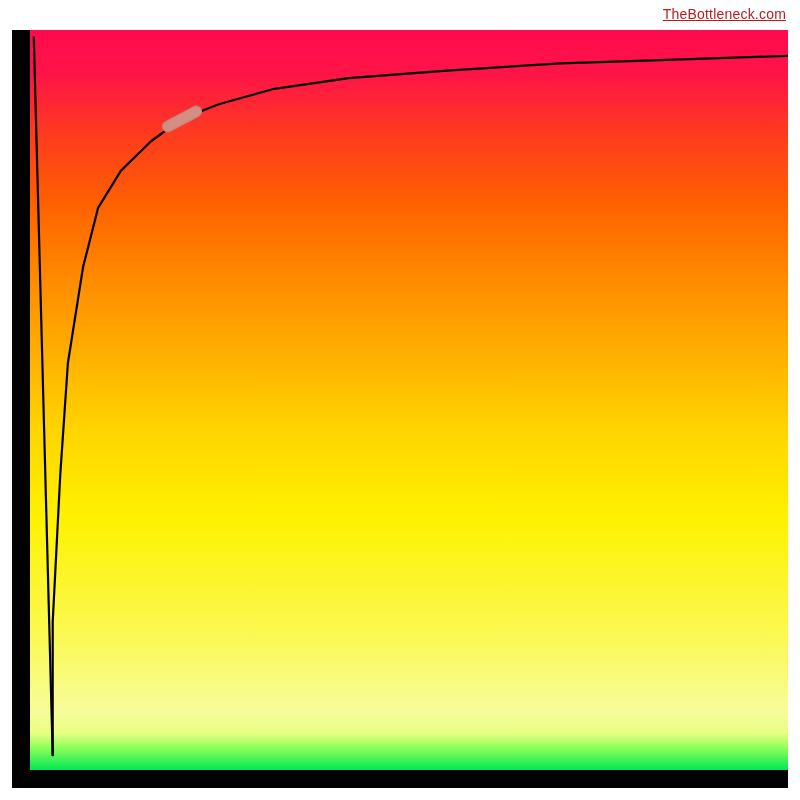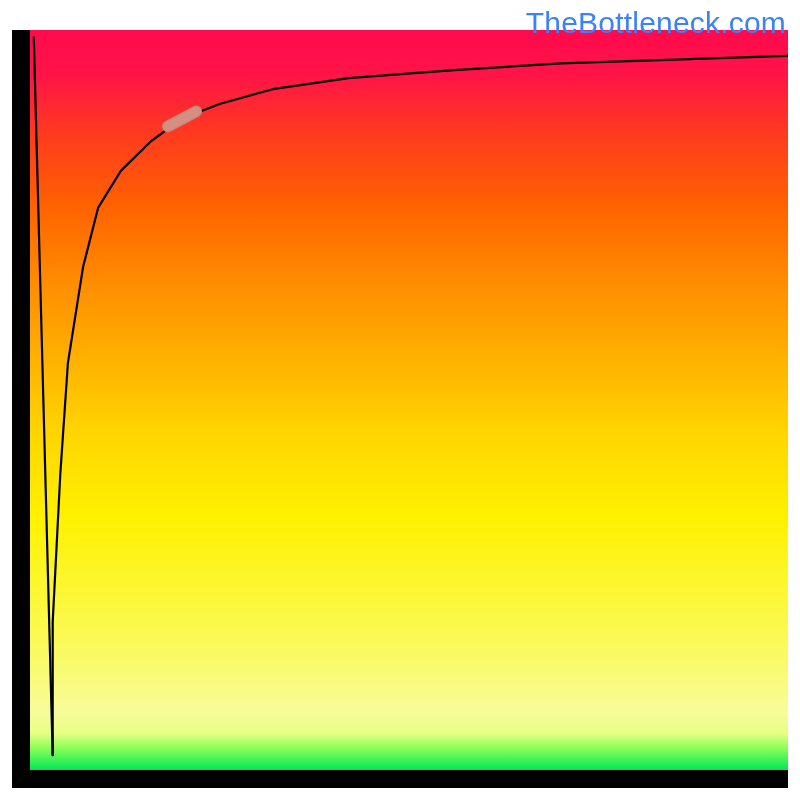--- a/index.html
+++ b/index.html
@@ -8,24 +8,25 @@
     height: 800px;
     background: #fff;
     font-family: Arial, Helvetica, sans-serif;
     position: relative;
     overflow: hidden;
   }
   .watermark {
     position: absolute;
     top: 6px;
     right: 14px;
-    color: #3b82f6;
-    font-size: 30px;
+    color: #b91c1c;
+    font-size: 14px;
     letter-spacing: 0.2px;
     z-index: 10;
+    text-decoration: underline;
   }
   .plot-outer {
     position: absolute;
     left: 12px;
     top: 30px;
     width: 776px;
     height: 758px;
   }
   .axis-y {
     position: absolute;

